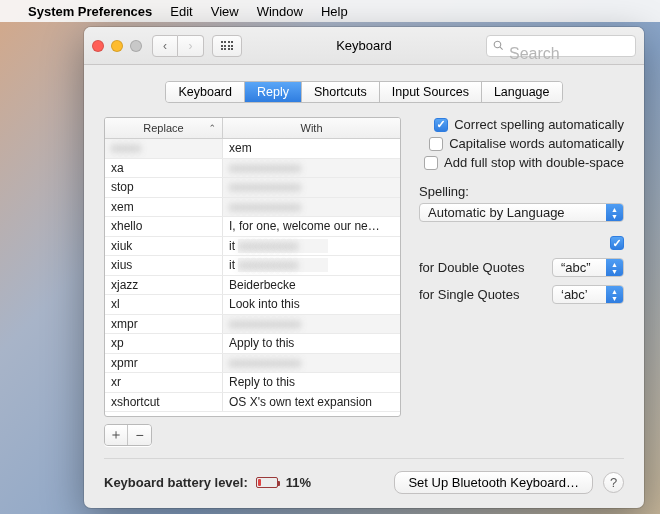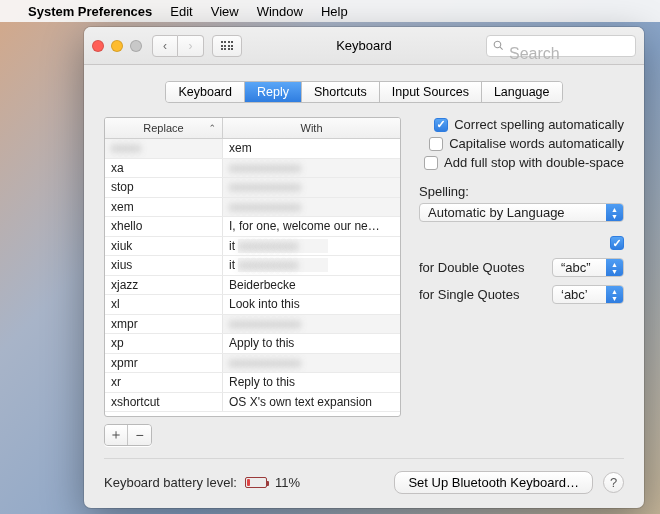--- a/index.html
+++ b/index.html
@@ -76,21 +76,21 @@
   .select { display:flex; align-items:center; border:1px solid #c6c6c6; border-radius:4px; background:linear-gradient(#ffffff,#f3f3f3); height:19px; overflow:hidden;}
   .select .val { flex:1; padding:0 8px; font-size:13px;}
   .select .arrows { width:17px; height:100%; background:linear-gradient(#4f9df3,#2f7de0); color:#fff; display:flex; flex-direction:column; align-items:center; justify-content:center; font-size:7px; line-height:7px;}
   .quotes-row { display:flex; align-items:center; gap:1px; margin-top:8px;}
   .quotes-row .select { width:72px;}
   .quotes-row .lbl { flex:1;}
   .spacer-mid { height:14px;}
 
   
   .footer { margin-top:auto; border-top:1px solid #d6d6d6; padding-top:12px; display:flex; align-items:center;}
-  .battery { display:flex; align-items:center; gap:8px; font-size:13px; color:#2a2a2a;}
+  .battery { display:flex; align-items:center; gap:8px; font-size:13px; color:#2a2a2a;font-weight:bold;}
   .batt-icon { width:22px; height:11px; border:1px solid #9a3a3a; border-radius:2px; position:relative;}
   .batt-icon::after { content:""; position:absolute; right:-3px; top:3px; width:2px; height:5px; background:#9a3a3a; border-radius:0 1px 1px 0;}
   .batt-fill { position:absolute; left:1px; top:1px; bottom:1px; width:15%; background:#d44; border-radius:1px;}
   .footer-right { margin-left:auto; display:flex; align-items:center; gap:10px;}
   .push-btn { font-size:13px; padding:3px 13px; border:1px solid #c3c1c1; border-radius:8px; background:linear-gradient(#ffffff,#f1f1f1);}
   .help { width:21px; height:21px; border-radius:50%; border:1px solid #c3c1c1; background:linear-gradient(#ffffff,#f0f0f0); display:flex; align-items:center; justify-content:center; font-size:13px; color:#575757;}
 </style>
 </head>
 <body>
 

